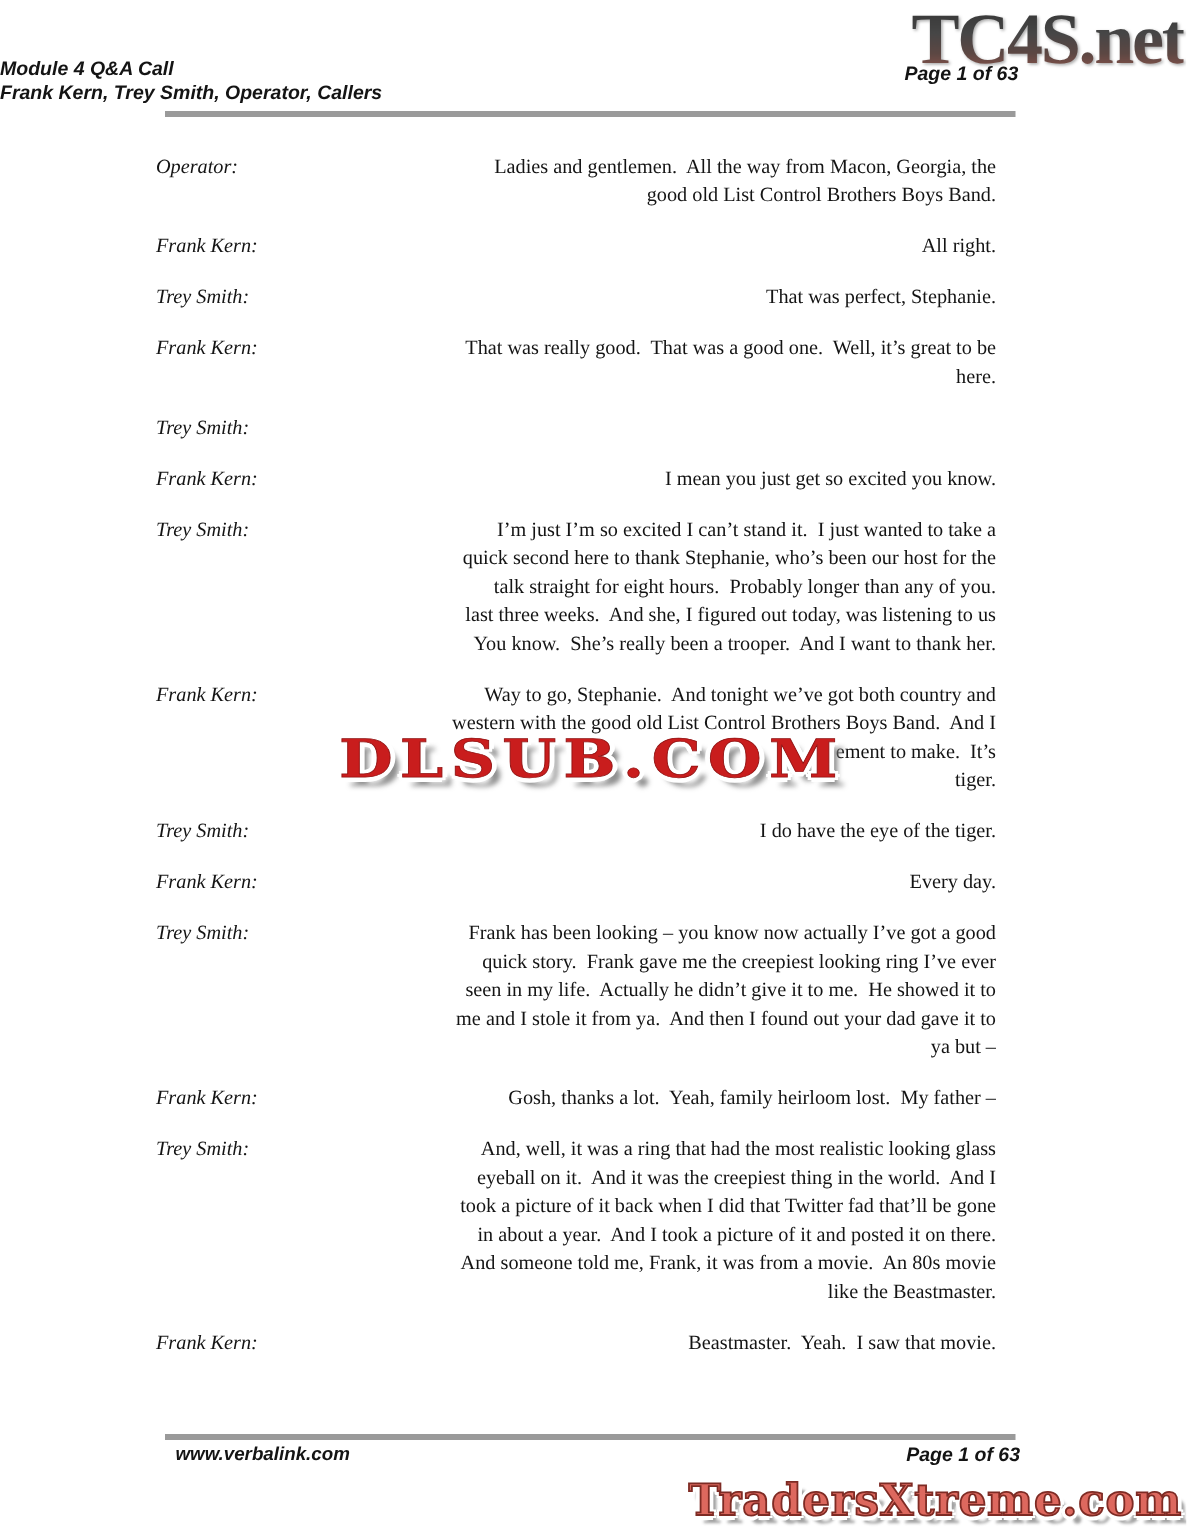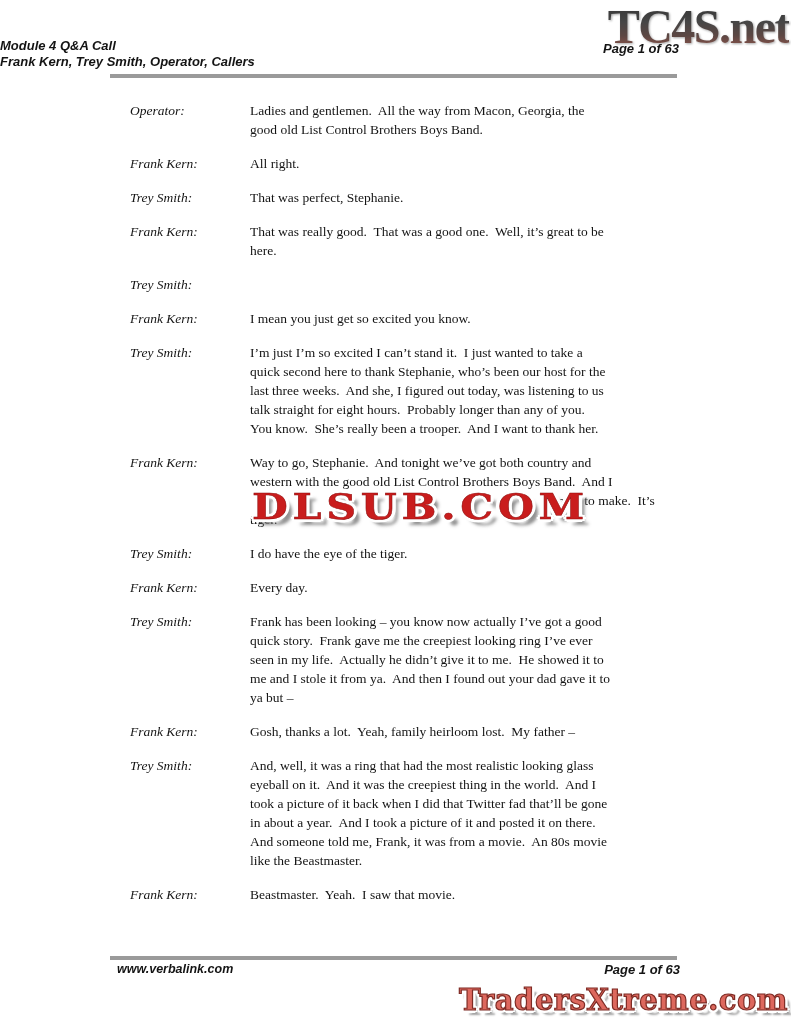--- a/index.html
+++ b/index.html
@@ -20,24 +20,24 @@
 
   .doc-header{position:absolute;top:38px;left:0;width:791px;text-align:left;
     font-family:"Liberation Sans",sans-serif;font-weight:bold;font-style:italic;
     font-size:13px;line-height:16px;}
 
   .rule{position:absolute;left:110px;width:567px;height:4px;background:#9a9a9a;}
   .rule-top{top:74px;}
   .rule-bottom{top:956px;}
 
   
-  .transcript{position:absolute;left:130px;top:101px;width:560px;}
+  .transcript{position:absolute;left:104px;top:101px;width:560px;}
   .entry{display:flex;margin-bottom:15px;position:relative;}
   .speaker{width:120px;flex-shrink:0;font-style:italic;font-size:13.5px;line-height:19px;white-space:pre;}
-  .dialogue{width:440px;}
+  .dialogue{width:440px;text-align:right;}
   .tline{white-space:pre;font-size:13.5px;line-height:19px;}
   .cut-a{padding-left:298px;}
   .cut-b{padding-left:300px;}
 
   
   .watermark{position:absolute;left:122px;top:35px;z-index:5;
     font-family:"DejaVu Serif",serif;font-weight:bold;font-size:35px;line-height:38px;
     letter-spacing:4px;transform:scaleX(1.18);transform-origin:left center;
     color:#c91d1d;-webkit-text-stroke:0.5px #8e0f0f;
     text-shadow:-2px -2px 0 #fff,2px -2px 0 #fff,-2px 2px 0 #fff,2px 2px 0 #fff,
@@ -114,22 +114,22 @@
       <div class="dialogue">
         <div class="tline">I mean you just get so excited you know.</div>
       </div>
     </div>
 
     <div class="entry">
       <div class="speaker">Trey Smith:</div>
       <div class="dialogue">
         <div class="tline">I’m just I’m so excited I can’t stand it.  I just wanted to take a</div>
         <div class="tline">quick second here to thank Stephanie, who’s been our host for the</div>
+        <div class="tline">talk straight for eight hours.  Probably longer than any of you.</div>
         <div class="tline">last three weeks.  And she, I figured out today, was listening to us</div>
-        <div class="tline">talk straight for eight hours.  Probably longer than any of you.</div>
         <div class="tline">You know.  She’s really been a trooper.  And I want to thank her.</div>
       </div>
     </div>
 
     <div class="entry">
       <div class="speaker">Frank Kern:</div>
       <div class="dialogue">
         <div class="tline">Way to go, Stephanie.  And tonight we’ve got both country and</div>
         <div class="tline">western with the good old List Control Brothers Boys Band.  And I</div>
         <div class="tline cut-a">ement to make.  It’s</div>

